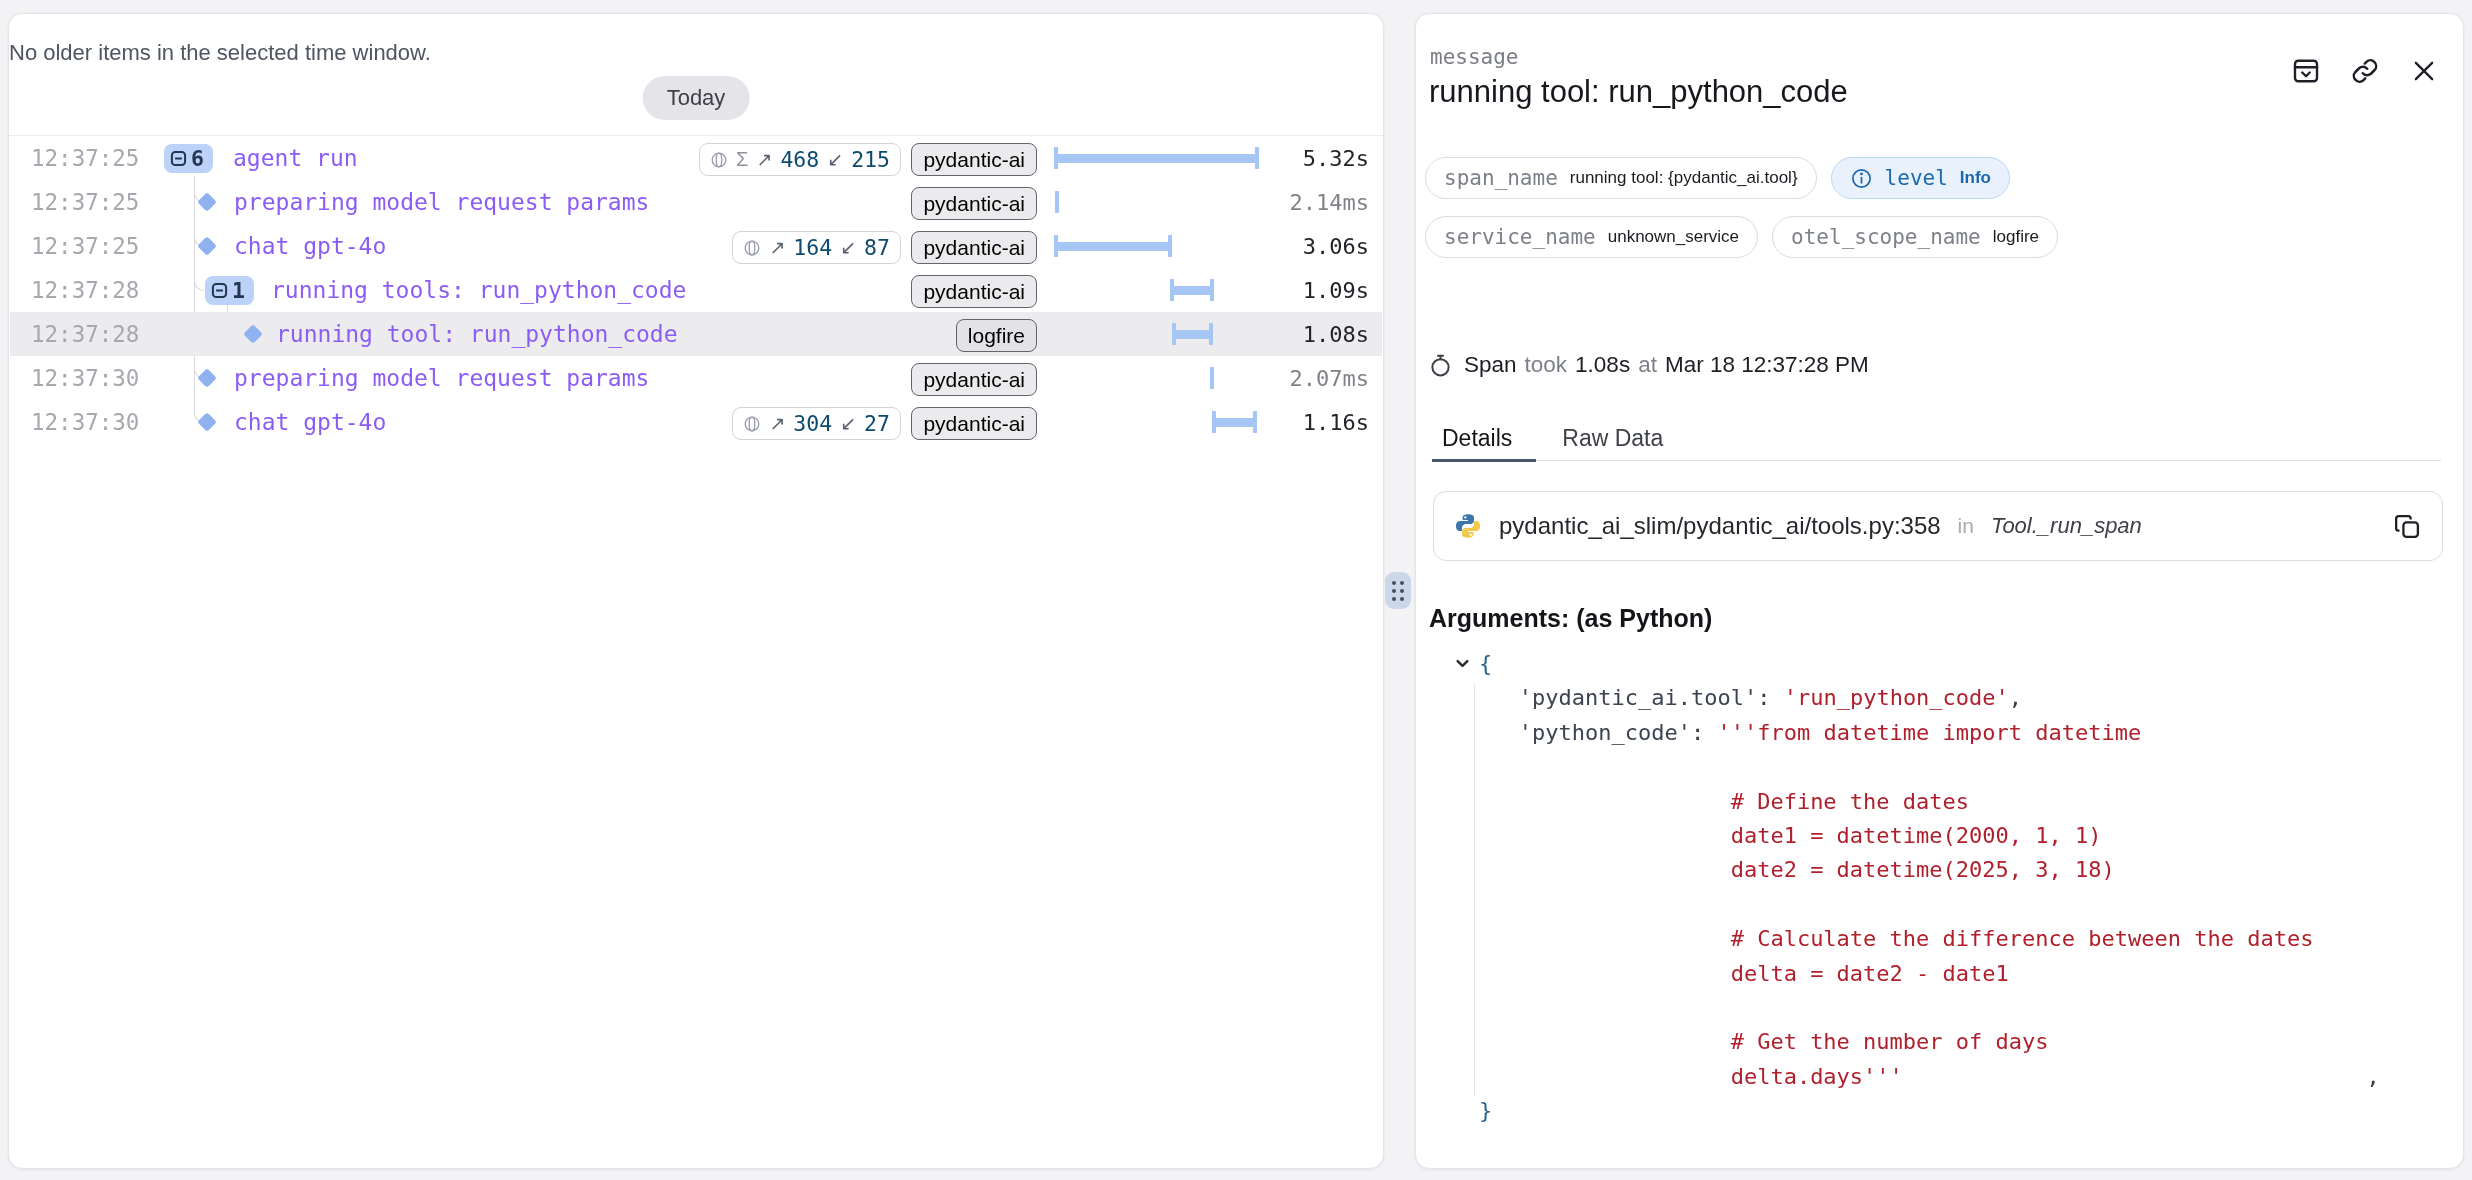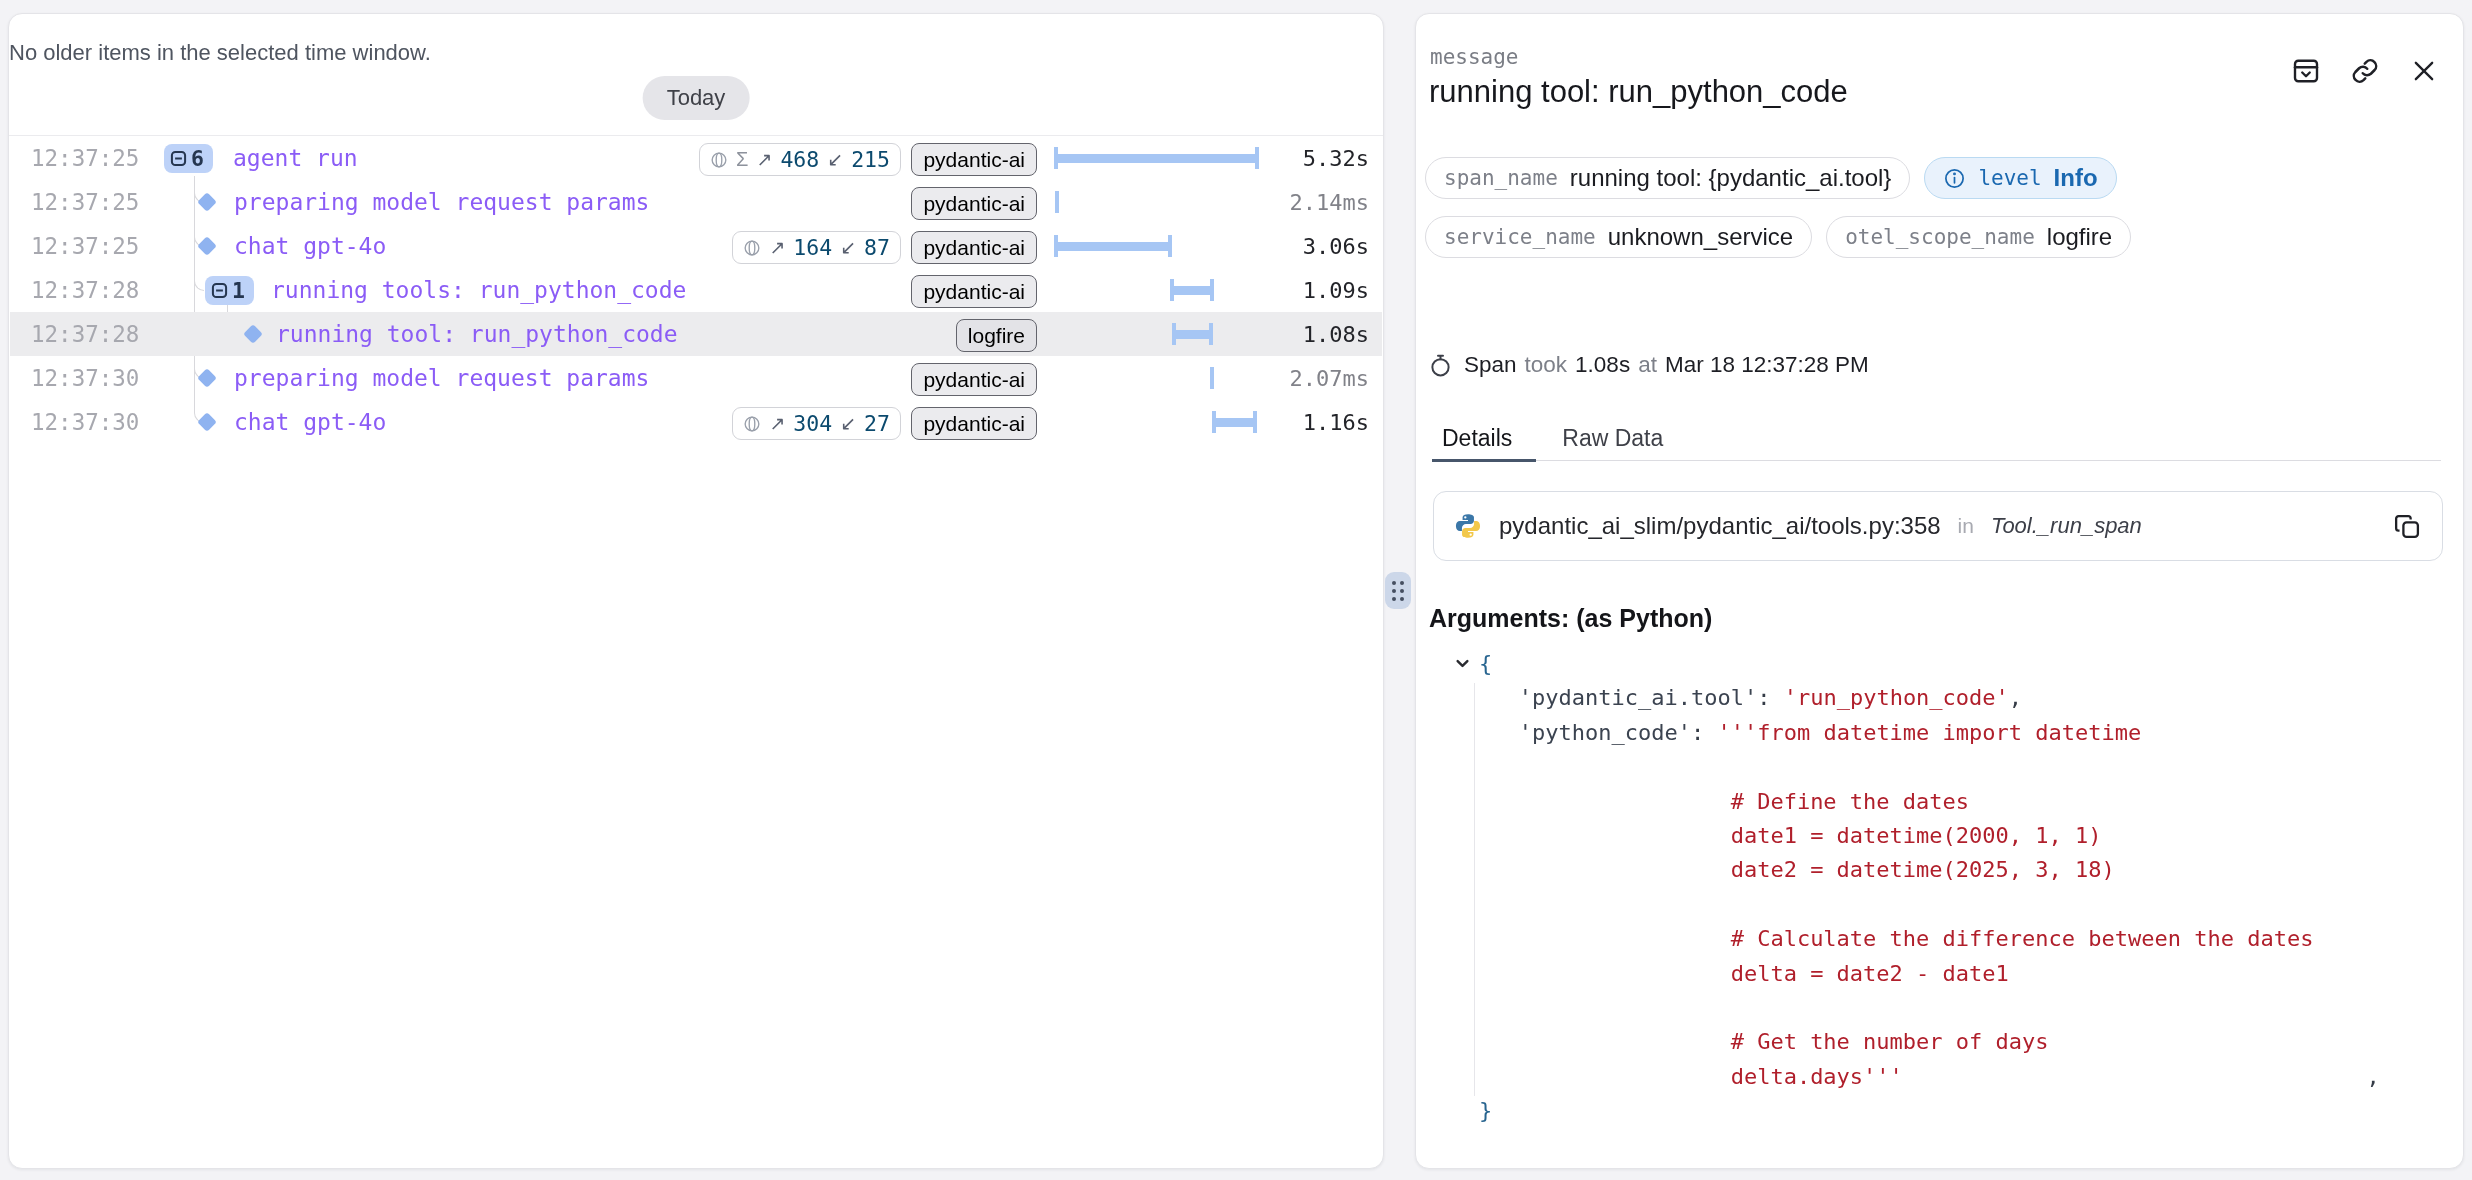--- a/index.html
+++ b/index.html
@@ -39,21 +39,21 @@
 
   
   .kicker{position:absolute;left:14px;top:31px;font:21px "DejaVu Sans Mono",monospace;color:#7a7d85;}
   .rtitle{position:absolute;left:13px;top:60px;font-size:31px;color:#17181d;}
   .toolbar{position:absolute;right:22px;top:40px;display:flex;gap:25px;align-items:center;}
   .tbtn{width:34px;height:34px;background:none;border:none;padding:0;color:#1f2026;display:flex;align-items:center;justify-content:center;cursor:pointer;}
   .pill-rows{position:absolute;left:9px;top:143px;display:flex;flex-direction:column;gap:17px;align-items:flex-start;}
   .pill-row{display:flex;gap:14px;}
   .pill{display:inline-flex;align-items:center;gap:12px;height:40px;border:1.5px solid #dcdce1;border-radius:999px;padding:0 18px;background:#fff;}
   .pill .pl{font:21px "DejaVu Sans Mono",monospace;color:#7d8089;}
-  .pill .pv{font-size:24px;color:#1b1c21;font-weight:500;}
+  .pill .pv{font-size:17px;color:#1b1c21;font-weight:500;}
   .pill.info{background:var(--info-bg,#e9f2fc);border-color:var(--info-border,#badaf2);}
   .pill.info .pl,.pill.info .pv{color:var(--info-fg,#1a68b0);}
   .pill.info .pv{font-weight:bold;}
   .pill.info svg{color:var(--info-fg,#1a68b0);}
   .timing{position:absolute;left:12px;top:338px;display:flex;align-items:center;gap:8px;font-size:22.5px;color:#1d1e24;}
   .timing .g{color:#7d8089;}
   .timing svg{color:#3c3f48;margin-right:3px;}
   .tabs{position:absolute;left:16px;right:22px;top:402px;height:44px;border-bottom:1.5px solid #dcdce1;display:flex;gap:16px;align-items:stretch;}
   .tab{background:none;border:none;font-size:23px;color:#3e4048;padding:0 24px 0 10px;font-family:inherit;position:relative;cursor:pointer;}
   .tab.active{color:#141519;}

